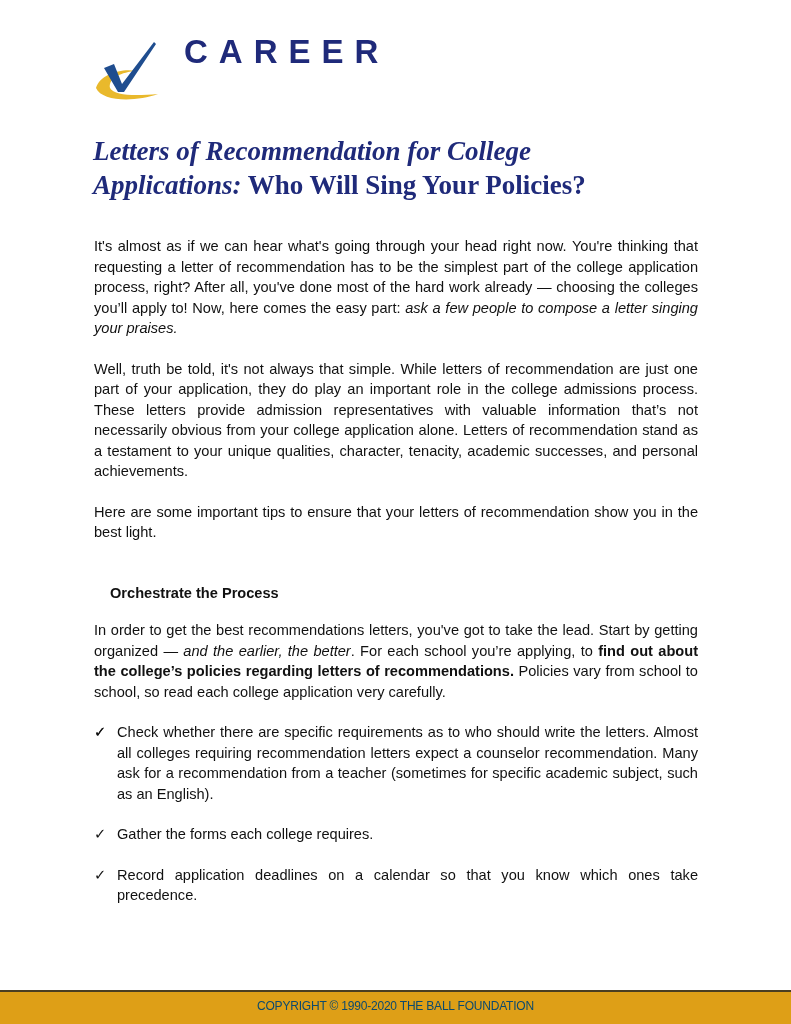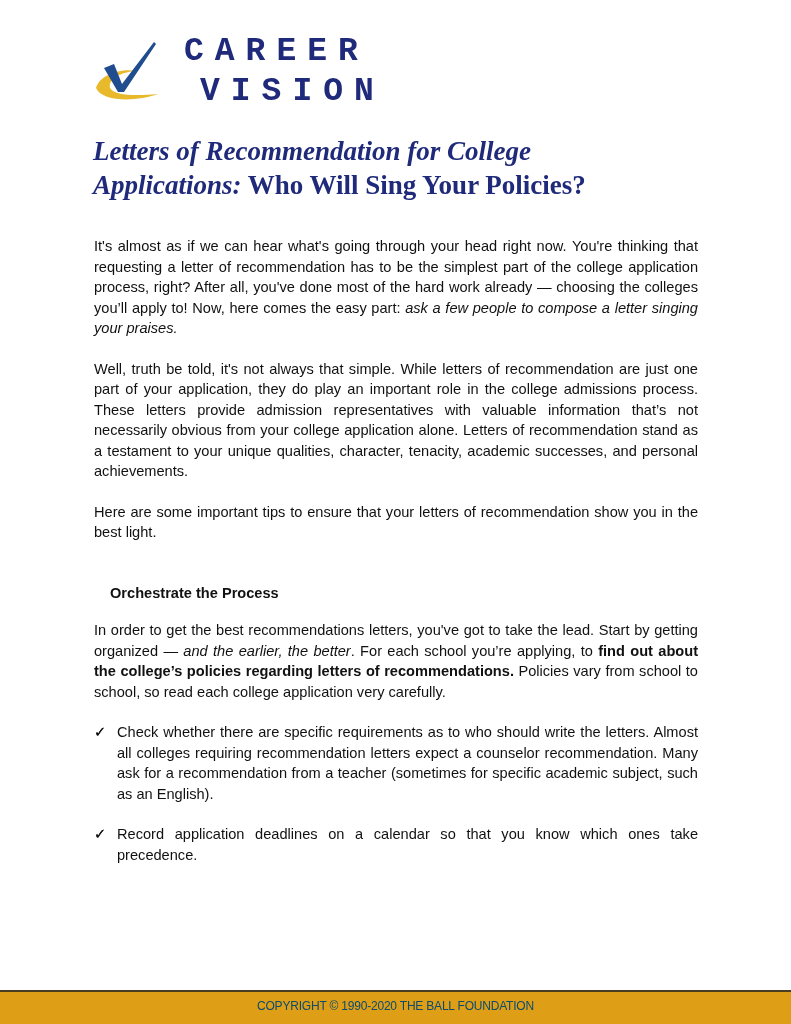--- a/index.html
+++ b/index.html
@@ -1,19 +1,19 @@
 <!DOCTYPE html>
 <html><head>
 <meta charset="utf-8">
 <style>
   html, body { margin: 0; padding: 0; background: #ffffff; }
   body { width: 791px; height: 1024px; position: relative; overflow: hidden; font-family: "Liberation Sans", sans-serif; color: #111; }
   .logo { position: absolute; left: 92px; top: 32px; width: 300px; height: 78px; }
   .logo-mark { position: absolute; left: 0; top: 6px; width: 70px; height: 64px; }
-  .logo-text { position: absolute; left: 92px; top: 0; font-family: Liberation Mono, monospace; font-weight: bold; color: #1f2a7a; font-size: 33px; letter-spacing: 11px; line-height: 40px; }
+  .logo-text { position: absolute; left: 92px; top: 0; font-family: Liberation Sans, sans-serif; font-weight: bold; color: #1f2a7a; font-size: 33px; letter-spacing: 11px; line-height: 40px; }
   .title { position: absolute; left: 93px; top: 134px; width: 620px; font-family: "Liberation Serif", serif; font-weight: bold; color: #1f2a7a; font-size: 27px; line-height: 34px; }
   .title .it { font-style: italic; text-align: center; }
   .content { position: absolute; left: 94px; top: 220px; width: 604px; font-size: 14.6px; line-height: 20.5px; text-align: justify; }
   .content p { margin: 16px 0 20px 0; }
   .h2 { font-weight: bold; margin: 40px 0 17px 16px; }
   ul.checks { list-style: none; margin: 0; padding: 0; }
   ul.checks li { position: relative; padding-left: 23px; margin-bottom: 20px; text-align: justify; }
   ul.checks li .ck { position: absolute; left: 0; top: 0; }
   .footer-line { position: absolute; left: 0; top: 990px; width: 791px; height: 2px; background: #4a3e22; }
   .footer { position: absolute; left: 0; top: 992px; width: 791px; height: 32px; background: #de9f17; color: #0c4a6e; text-align: center; font-size: 12px; line-height: 28px; letter-spacing: -0.2px; }
@@ -21,41 +21,40 @@
 </head>
 <body>
 
 <div class="logo">
   <svg class="logo-mark" viewBox="0 0 70 64">
     <path d="M4 50 C 8 36, 30 30, 44 33 C 30 34, 16 40, 18 50 C 22 58, 44 58, 66 56 C 44 64, 10 64, 4 50 Z" fill="#e9b92c"></path>
     <path d="M12 30 L 22 26 L 30 46 L 62 4 L 64 6 L 32 54 L 26 54 Z" fill="#1f4d8f"></path>
   </svg>
   <div class="logo-text">
     <div>CAREER</div>
-    <div style="padding-left:16px;">VISION</div>
   </div>
 </div>
 
 <div class="title">
   <span class="it">Letters of Recommendation for College</span><br>
   <span class="it">Applications:</span><span> Who Will Sing Your Policies?</span>
 </div>
 
 <div class="content">
   <p><span>It's almost as if we can hear what's going through your head right now. You're thinking that requesting a letter of recommendation has to be the simplest part of the college application process, right? After all, you've done most of the hard work already — choosing the colleges you’ll apply to!  Now, here comes the easy part: </span><em>ask a few people to compose a letter singing your praises</em><em>.</em></p>
   <p>Well, truth be told, it's not always that simple. While letters of recommendation are just one part of your application, they do play an important role in the college admissions process. These letters provide admission representatives with valuable information that’s not necessarily obvious from your college application alone. Letters of recommendation stand as a testament to your unique qualities, character, tenacity, academic successes, and personal achievements.</p>
   <p>Here are some important tips to ensure that your letters of recommendation show you in the best light.</p>
 
   <div class="h2">Orchestrate the Process</div>
   <p><span>In order to get the best recommendations letters, you've got to take the lead. Start by getting organized — </span><em>and the earlier, the better</em><span>. For each school you’re applying, to </span><strong>find out about the college’s policies regarding letters of recommendations.</strong><span> Policies vary from school to school, so read each college application very carefully.</span></p>
 
   <ul class="checks">
     <li><span class="ck">✓</span></li>
     <li><span class="ck">✓</span><span>Check whether there are specific requirements as to who should write the letters. Almost all colleges requiring recommendation letters expect a counselor recommendation. Many ask for a recommendation from a teacher (sometimes for specific academic subject, such as an English).</span></li>
-    <li><span class="ck">✓</span></li>
+    <li><span class="ck">✓</span><span>Gather the forms each college requires.</span></li>
     <li><span class="ck">✓</span><span>Record application deadlines on a calendar so that you know which ones take precedence.</span></li>
   </ul>
 </div>
 
 <div class="footer-line"></div>
 <div class="footer">
   <span>COPYRIGHT © 1990-2020 THE BALL FOUNDATION</span>
 </div>
 
 </body></html>

